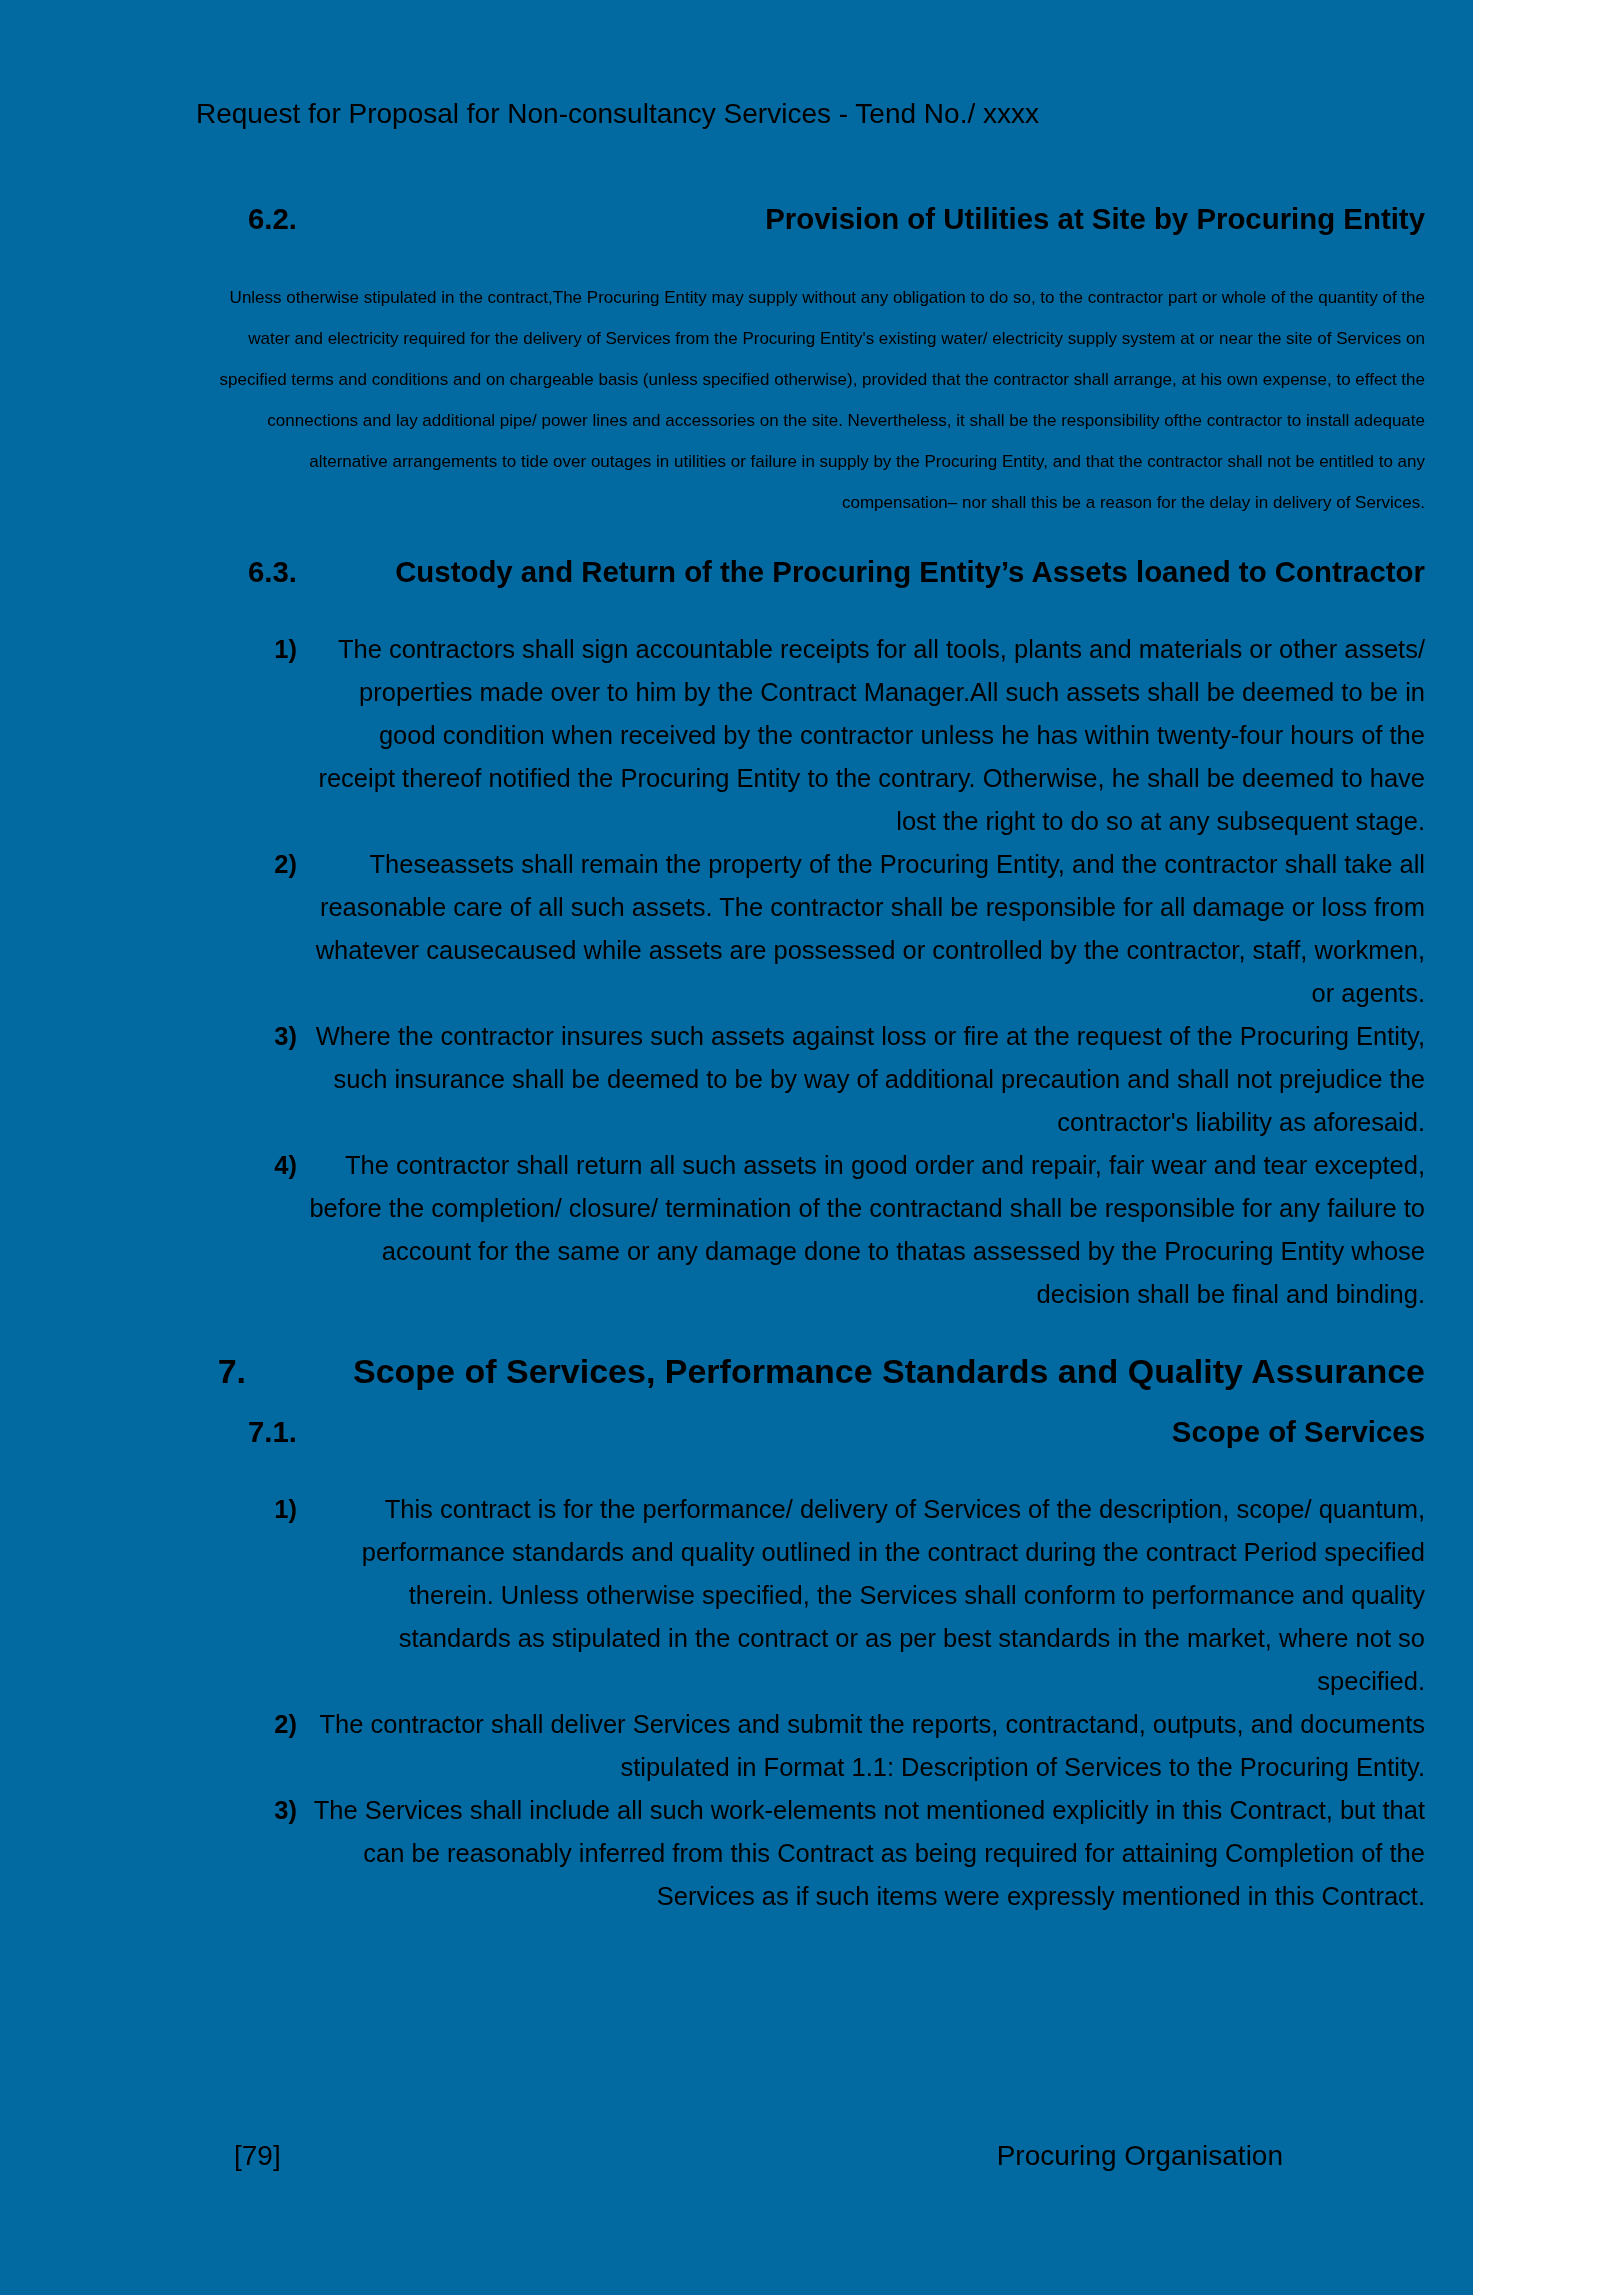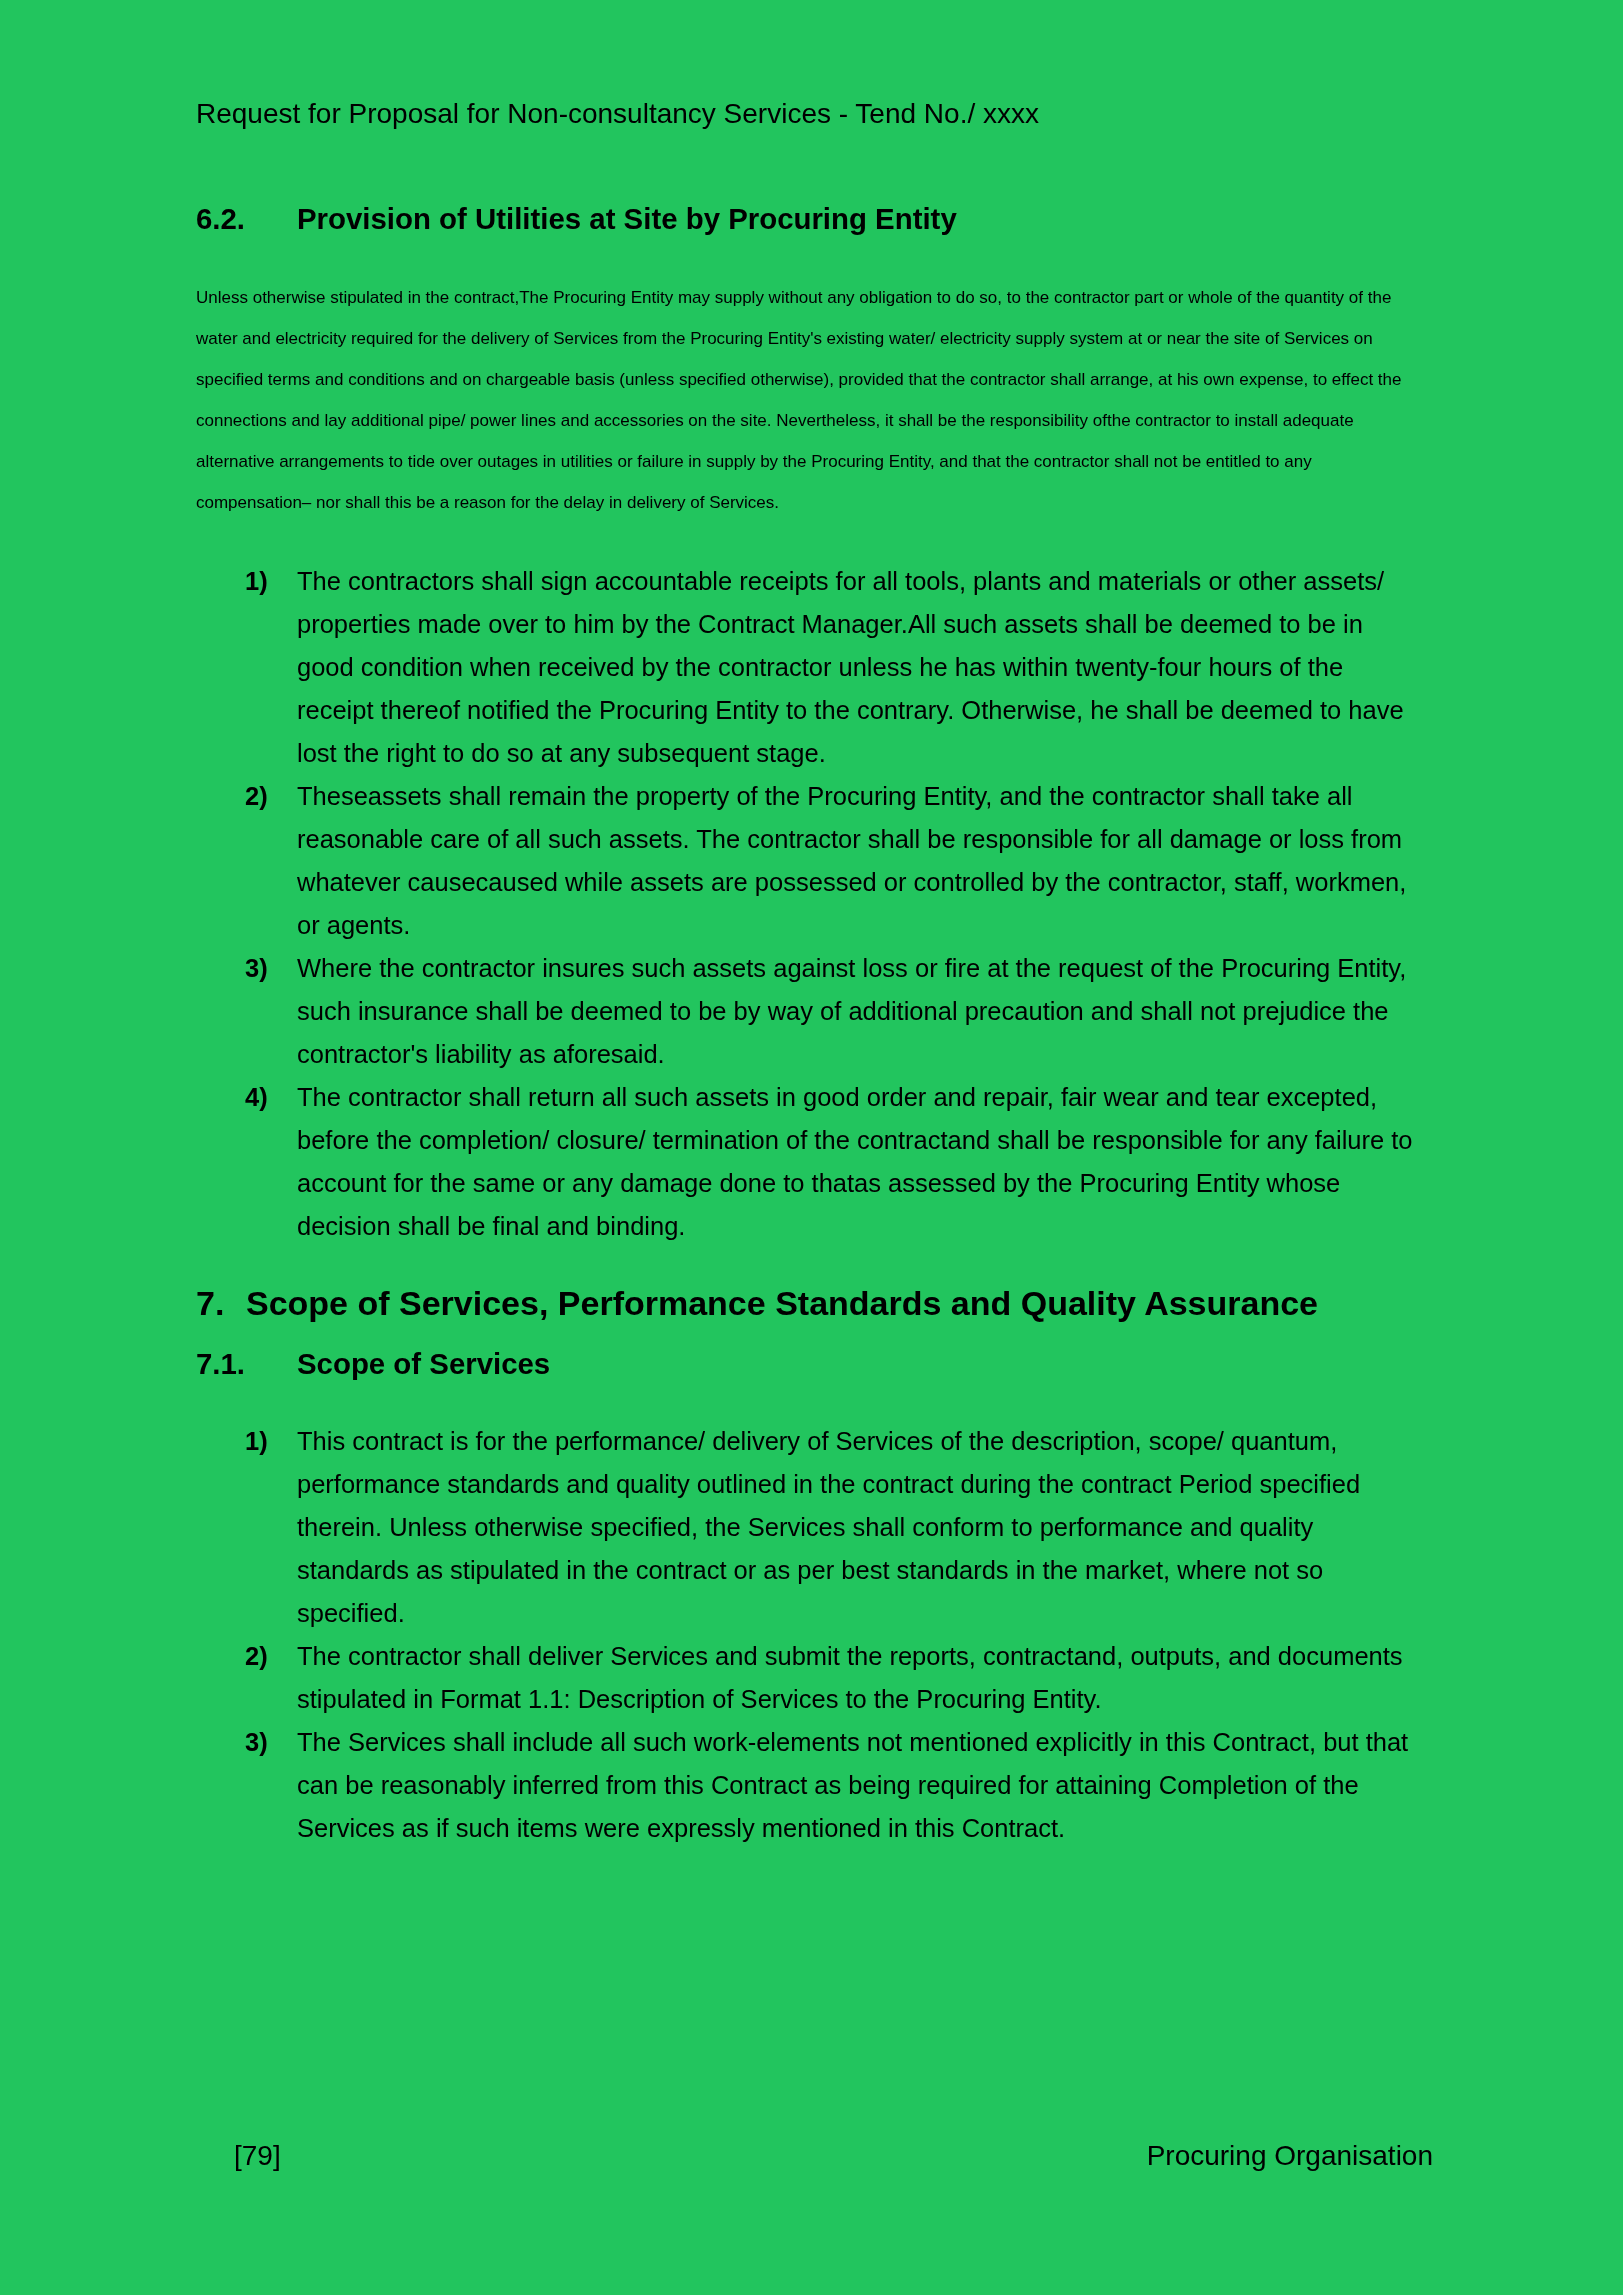--- a/index.html
+++ b/index.html
@@ -2,27 +2,28 @@
 <html style="font-size:10.5px"><head>
 <meta charset="utf-8">
 <style>
   html, body {
     margin: 0;
     padding: 0;
     background: #ffffff;
   }
   .page {
     position: relative;
-    width: 1623px;
+    width: 1473px;
     height: 2295px;
-    background: #22c55e;
+    background: #0369a1;
     color: #000000;
     font-family: "Liberation Sans", sans-serif;
     overflow: hidden;
     box-sizing: border-box;
+    text-align: right;
   }
   .page-header {
     position: absolute;
     top: 97px;
     left: 196px;
     font-size: 28px;
     line-height: 34px;
     font-weight: 400;
   }
   .doc-body {
@@ -99,20 +100,24 @@
 
   <main class="doc-body">
 
     <div class="h-sub">
       <span class="hnum">6.2.</span>
       <span class="htitle">Provision of Utilities at Site by Procuring Entity</span>
     </div>
 
     <p class="body-par">Unless otherwise stipulated in the contract,The Procuring Entity may supply without any obligation to do so, to the contractor part or whole of the quantity of the water and electricity required for the delivery of Services from the Procuring Entity's existing water/ electricity supply system at or near the site of Services on specified terms and conditions and on chargeable basis (unless specified otherwise), provided that the contractor shall arrange, at his own expense, to effect the connections and lay additional pipe/ power lines and accessories on the site. Nevertheless, it shall be the responsibility ofthe contractor to install adequate alternative arrangements to tide over outages in utilities or failure in supply by the Procuring Entity, and that the contractor shall not be entitled to any compensation– nor shall this be a reason for the delay in delivery of Services.</p>
 
+    <div class="h-sub after-par">
+      <span class="hnum">6.3.</span>
+      <span class="htitle">Custody and Return of the Procuring Entity’s Assets loaned to Contractor</span>
+    </div>
 
     <ol class="num-list">
 
         <li>
           <span class="inum">1)</span>
           <span class="itext">The contractors shall sign accountable receipts for all tools, plants and materials or other assets/ properties made over to him by the Contract Manager.All such assets shall be deemed to be in good condition when received by the contractor unless he has within twenty-four hours of the receipt thereof notified the Procuring Entity to the contrary. Otherwise, he shall be deemed to have lost the right to do so at any subsequent stage.</span>
         </li>
 
         <li>
           <span class="inum">2)</span>

